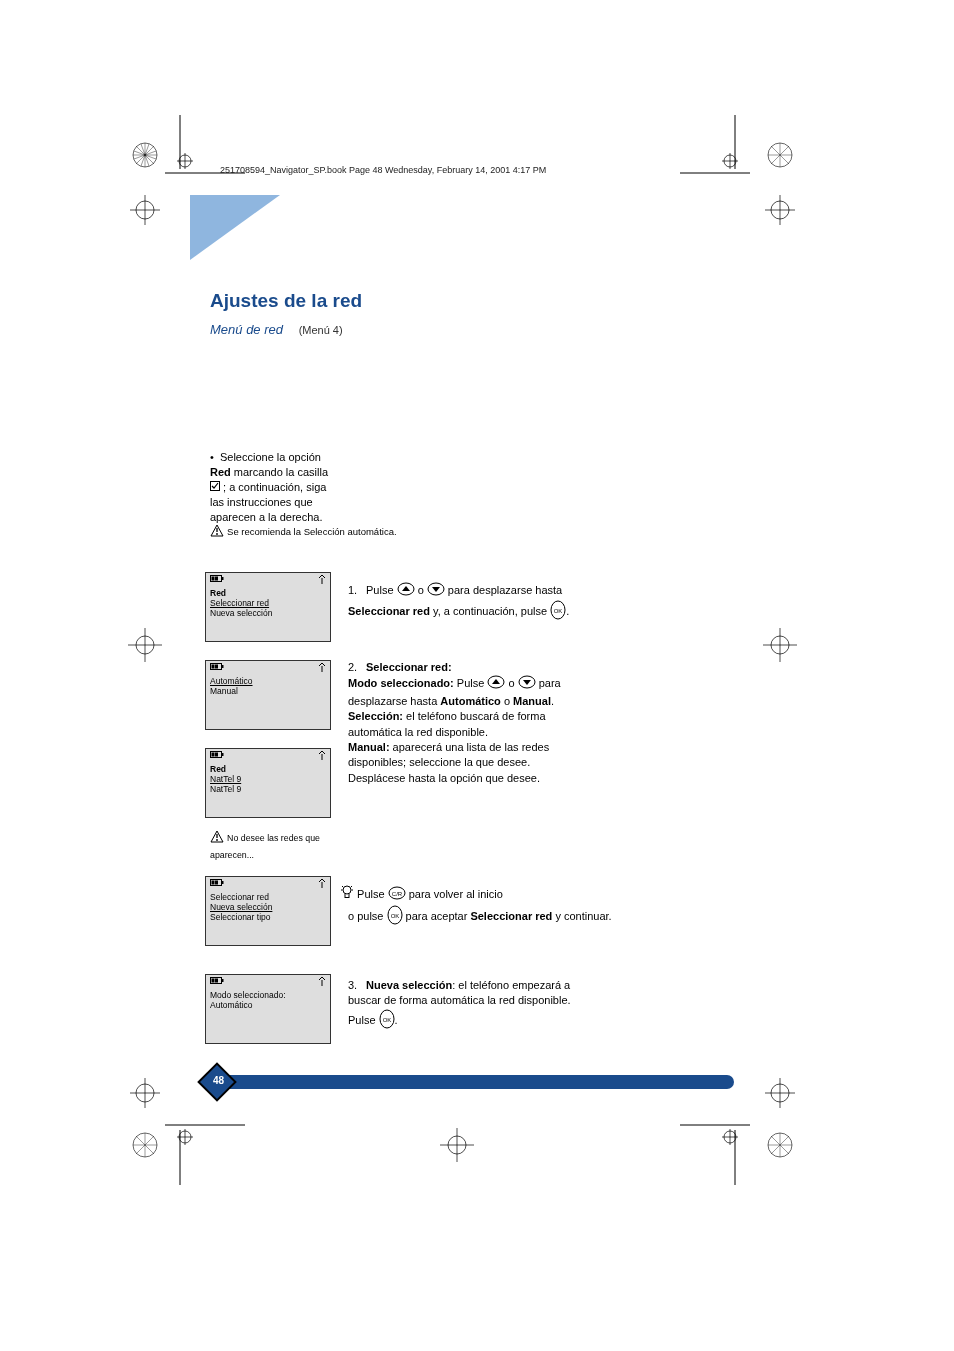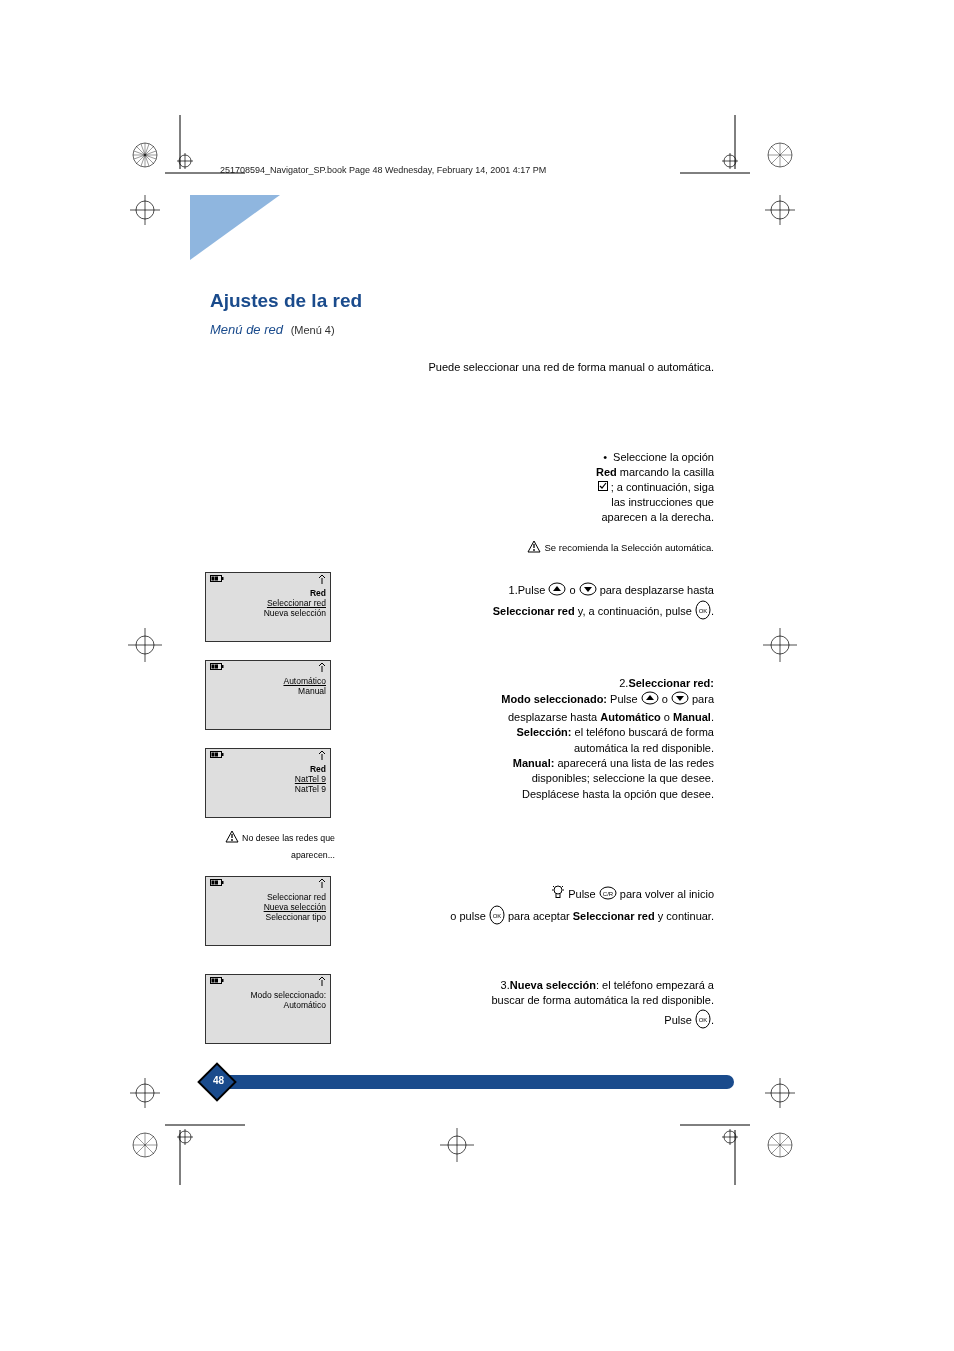--- a/index.html
+++ b/index.html
@@ -11,21 +11,20 @@
     font-size: 11px;
     color: #000;
     width: 954px;
     height: 1351px;
     position: relative;
   }
   .page {
     position: relative;
     width: 954px;
     height: 1038px;
-    text-align: right;
   }
   .crop-mark {
     position: absolute;
     pointer-events: none;
   }
   .crop-mark svg { display: block; }
   .crosshair-reg {
     position: absolute;
     pointer-events: none;
   }
@@ -280,36 +279,35 @@
       </svg>
   </div>
 
   <div class="filepath">251708594_Navigator_SP.book  Page 48  Wednesday, February 14, 2001  4:17 PM</div>
 
   <div class="blue-tri"></div>
 
   <div class="heading">Ajustes de la red</div>
   <div class="subhead">
     <span>Menú de red</span>
-    <span style="font-style:normal;font-weight:normal;color:#333;font-size:11px;margin-left:4px;">(Menú 4)</span>
-  </div>
-
-  <div class="bodytext" style="top:360px;">Puede seleccionar una red de forma manual o automática.</div>
+    <span style="font-style:normal;font-weight:normal;color:#333;font-size:11px;margin-left:12px;">(Menú 4)</span>
+  </div>
+
 
   <div class="bodytext" style="top:450px;">
     <span style="display:inline-block;width:130px;vertical-align:top;">•&nbsp;&nbsp;Seleccione la opción <b>Red</b> marcando la casilla
       <span class="warn-icon"><svg width="10" height="10">
             <rect x="0.5" y="0.5" width="9" height="9" fill="none" stroke="#000"></rect>
             <path d="M2 5l2 2 4-5" stroke="#000" fill="none" stroke-width="1.2"></path>
           </svg></span>
       ; a continuación, siga las instrucciones que aparecen a la derecha.
     </span>
   </div>
 
-  <div class="bodytext" style="top:540px;left:210px;">
+  <div class="bodytext" style="top:524px;left:210px;">
     <span class="warn-icon">
       <svg width="14" height="13">
           <path d="M7 1 L13 12 L1 12 Z" fill="none" stroke="#000" stroke-width="1"></path>
           <line x1="7" y1="4" x2="7" y2="8" stroke="#000" stroke-width="1.3"></line>
           <circle cx="7" cy="10" r="0.9" fill="#000"></circle>
         </svg>
     </span>
     <span style="font-size:9.5px;">Se recomienda la Selección automática.</span>
   </div>
 
@@ -364,21 +362,21 @@
             <line x1="4" y1="3" x2="4" y2="9" stroke="#000"></line>
             <path d="M1 3 L4 0 L7 3" fill="none" stroke="#000"></path>
           </svg></span>
     </div>
     <div class="lcd-body">
       <div style="text-decoration:underline;">Automático</div>
       <div>Manual</div>
     </div>
   </div>
 
-  <div class="instr" style="top:660px;margin-top:16px;">
+  <div class="instr" style="top:660px;">
     <span class="num">2.</span><b>Seleccionar red:</b><br>
     <b>Modo seleccionado:</b> Pulse
     <span class="arrow-btn"><svg width="18" height="14">
           <ellipse cx="9" cy="7" rx="8" ry="6" fill="none" stroke="#000"></ellipse>
           <path d="M5 9 L9 4 L13 9 Z" fill="#000"></path>
         </svg></span>
     o
     <span class="arrow-btn"><svg width="18" height="14">
           <ellipse cx="9" cy="7" rx="8" ry="6" fill="none" stroke="#000"></ellipse>
           <path d="M5 5 L9 10 L13 5 Z" fill="#000"></path>

